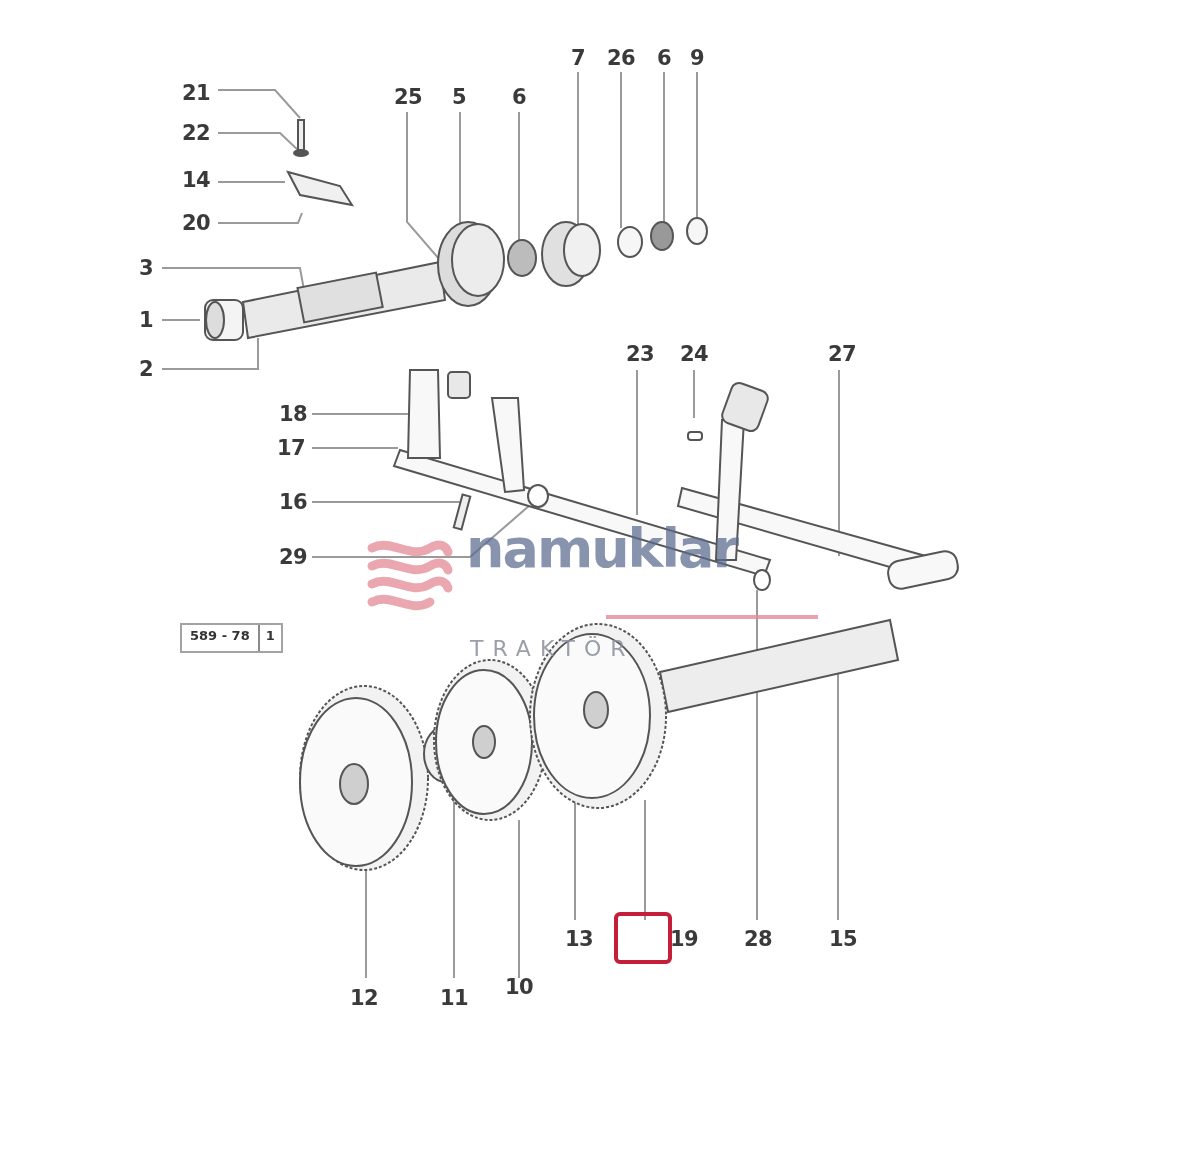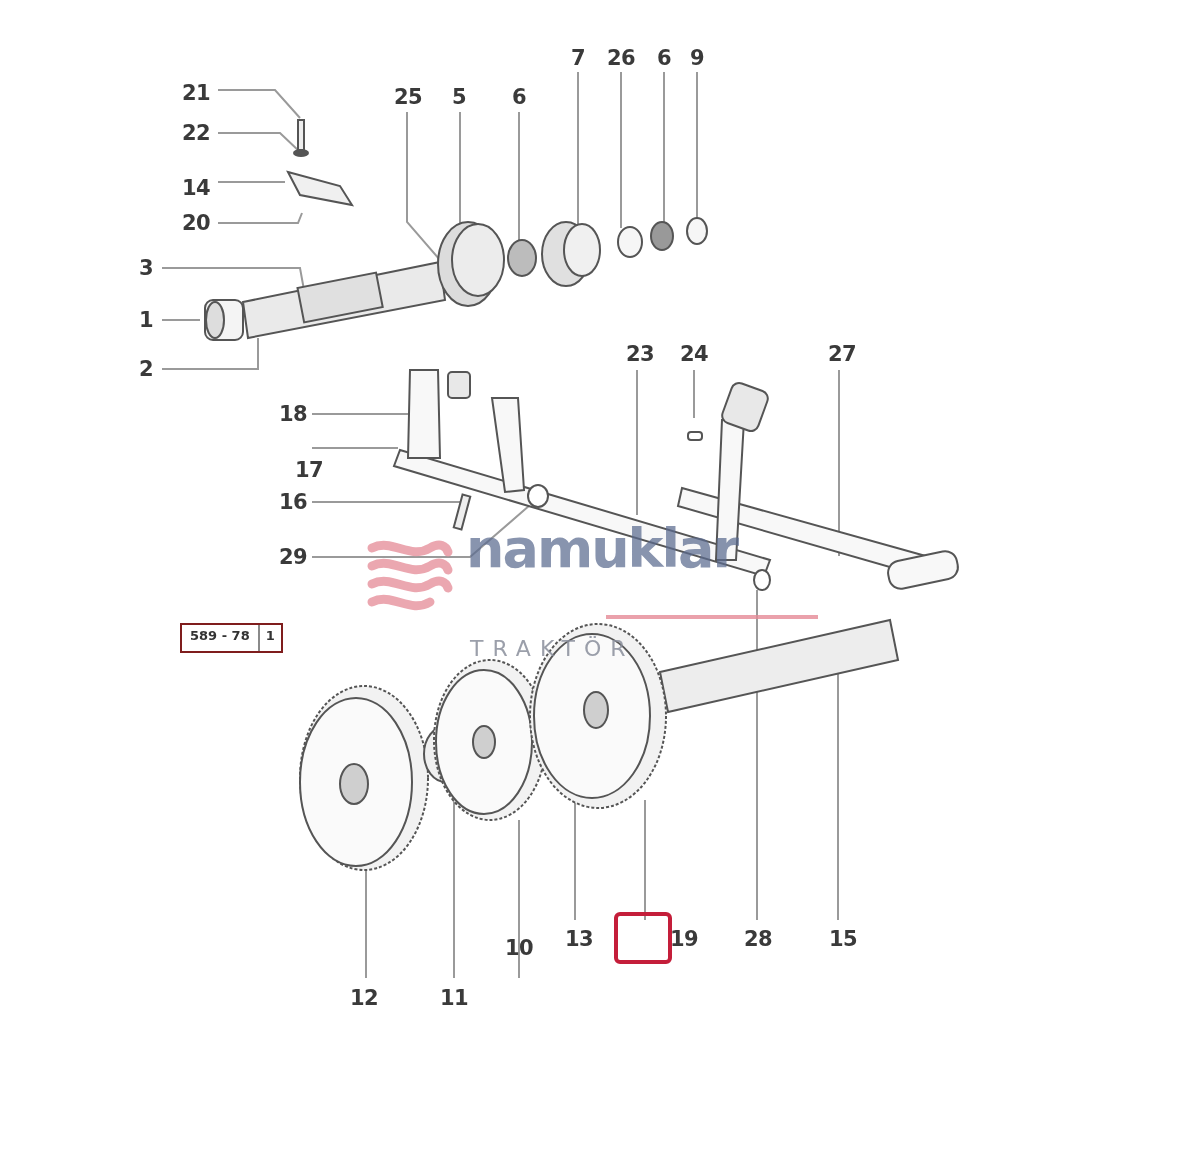--- a/index.html
+++ b/index.html
@@ -1,20 +1,20 @@
 <!DOCTYPE html>
 <html><head>
 <meta charset="utf-8">
 <style>
   html, body { margin:0; padding:0; background:#ffffff; }
   body { width:1200px; height:1166px; position:relative; overflow:hidden; font-family:"Liberation Sans", sans-serif; }
   #canvas { position:absolute; left:0; top:0; width:1200px; height:1166px; }
   .lbl { position:absolute; font-family:"DejaVu Sans", sans-serif; font-weight:bold; font-size:21px; color:#3a3a3a; transform:translate(-50%,-50%); white-space:nowrap; letter-spacing:-0.5px; }
   .hl { position:absolute; left:614px; top:912px; width:58px; height:52px; border:4px solid #c41e3a; border-radius:6px; box-sizing:border-box; }
-  .refbox { position:absolute; left:180px; top:623px; height:26px; border:2px solid #7f1d1d; display:flex; align-items:stretch; font-family:"DejaVu Sans", sans-serif; font-weight:bold; font-size:13px; color:#333; background:#fff; }
+  .refbox { position:absolute; left:180px; top:623px; height:26px; border:2px solid #a3a3a3; display:flex; align-items:stretch; font-family:"DejaVu Sans", sans-serif; font-weight:bold; font-size:13px; color:#333; background:#fff; }
   .refbox .a { padding:3px 8px; border-right:2px solid #8a8a8a; }
   .refbox .b { padding:3px 6px; }
   .wm-text { position:absolute; left:466px; top:522px; font-family:"DejaVu Sans", sans-serif; font-weight:bold; font-size:54px; color:#5b6b8f; opacity:0.72; letter-spacing:-2px; line-height:1; }
   .wm-sub { position:absolute; left:470px; top:636px; font-family:"DejaVu Sans", sans-serif; font-size:22px; color:#8a8f9c; letter-spacing:9px; opacity:0.85; }
   .wm-line { position:absolute; left:606px; top:615px; width:212px; height:4px; background:#e58a96; opacity:0.8; }
 </style>
 </head>
 <body>
 
 <div id="canvas">
@@ -121,40 +121,40 @@
   <div class="refbox">
     <span class="a">589 - 78</span>
     <span class="b">1</span>
   </div>
 
   <div class="hl"></div>
 
   <div id="labels">
       <div class="lbl" style="left: 196px; top: 93px;">21</div>
       <div class="lbl" style="left: 196px; top: 133px;">22</div>
-      <div class="lbl" style="left: 196px; top: 180px; margin-top: 8px;">14</div>
+      <div class="lbl" style="left: 196px; top: 180px;">14</div>
       <div class="lbl" style="left: 196px; top: 223px;">20</div>
       <div class="lbl" style="left: 146px; top: 268px;">3</div>
       <div class="lbl" style="left: 146px; top: 320px;">1</div>
       <div class="lbl" style="left: 146px; top: 369px;">2</div>
       <div class="lbl" style="left: 408px; top: 97px;">25</div>
       <div class="lbl" style="left: 459px; top: 97px;">5</div>
       <div class="lbl" style="left: 519px; top: 97px;">6</div>
       <div class="lbl" style="left: 578px; top: 58px;">7</div>
       <div class="lbl" style="left: 621px; top: 58px;">26</div>
       <div class="lbl" style="left: 664px; top: 58px;">6</div>
       <div class="lbl" style="left: 697px; top: 58px;">9</div>
       <div class="lbl" style="left: 640px; top: 354px;">23</div>
       <div class="lbl" style="left: 694px; top: 354px;">24</div>
       <div class="lbl" style="left: 842px; top: 354px;">27</div>
       <div class="lbl" style="left: 293px; top: 414px;">18</div>
-      <div class="lbl" style="left: 309px; top: 448px; margin-top: 22px;">17</div>
+      <div class="lbl" style="left: 291px; top: 448px;">17</div>
       <div class="lbl" style="left: 293px; top: 502px;">16</div>
       <div class="lbl" style="left: 293px; top: 557px;">29</div>
       <div class="lbl" style="left: 579px; top: 939px;">13</div>
       <div class="lbl" style="left: 643px; top: 939px; margin-left: 41px;">19</div>
       <div class="lbl" style="left: 758px; top: 939px;">28</div>
       <div class="lbl" style="left: 843px; top: 939px;">15</div>
       <div class="lbl" style="left: 364px; top: 998px;">12</div>
       <div class="lbl" style="left: 454px; top: 998px;">11</div>
-      <div class="lbl" style="left: 519px; top: 948px;">10</div>
+      <div class="lbl" style="left: 519px; top: 987px;">10</div>
     </div>
 </div>
 
 </body></html>

